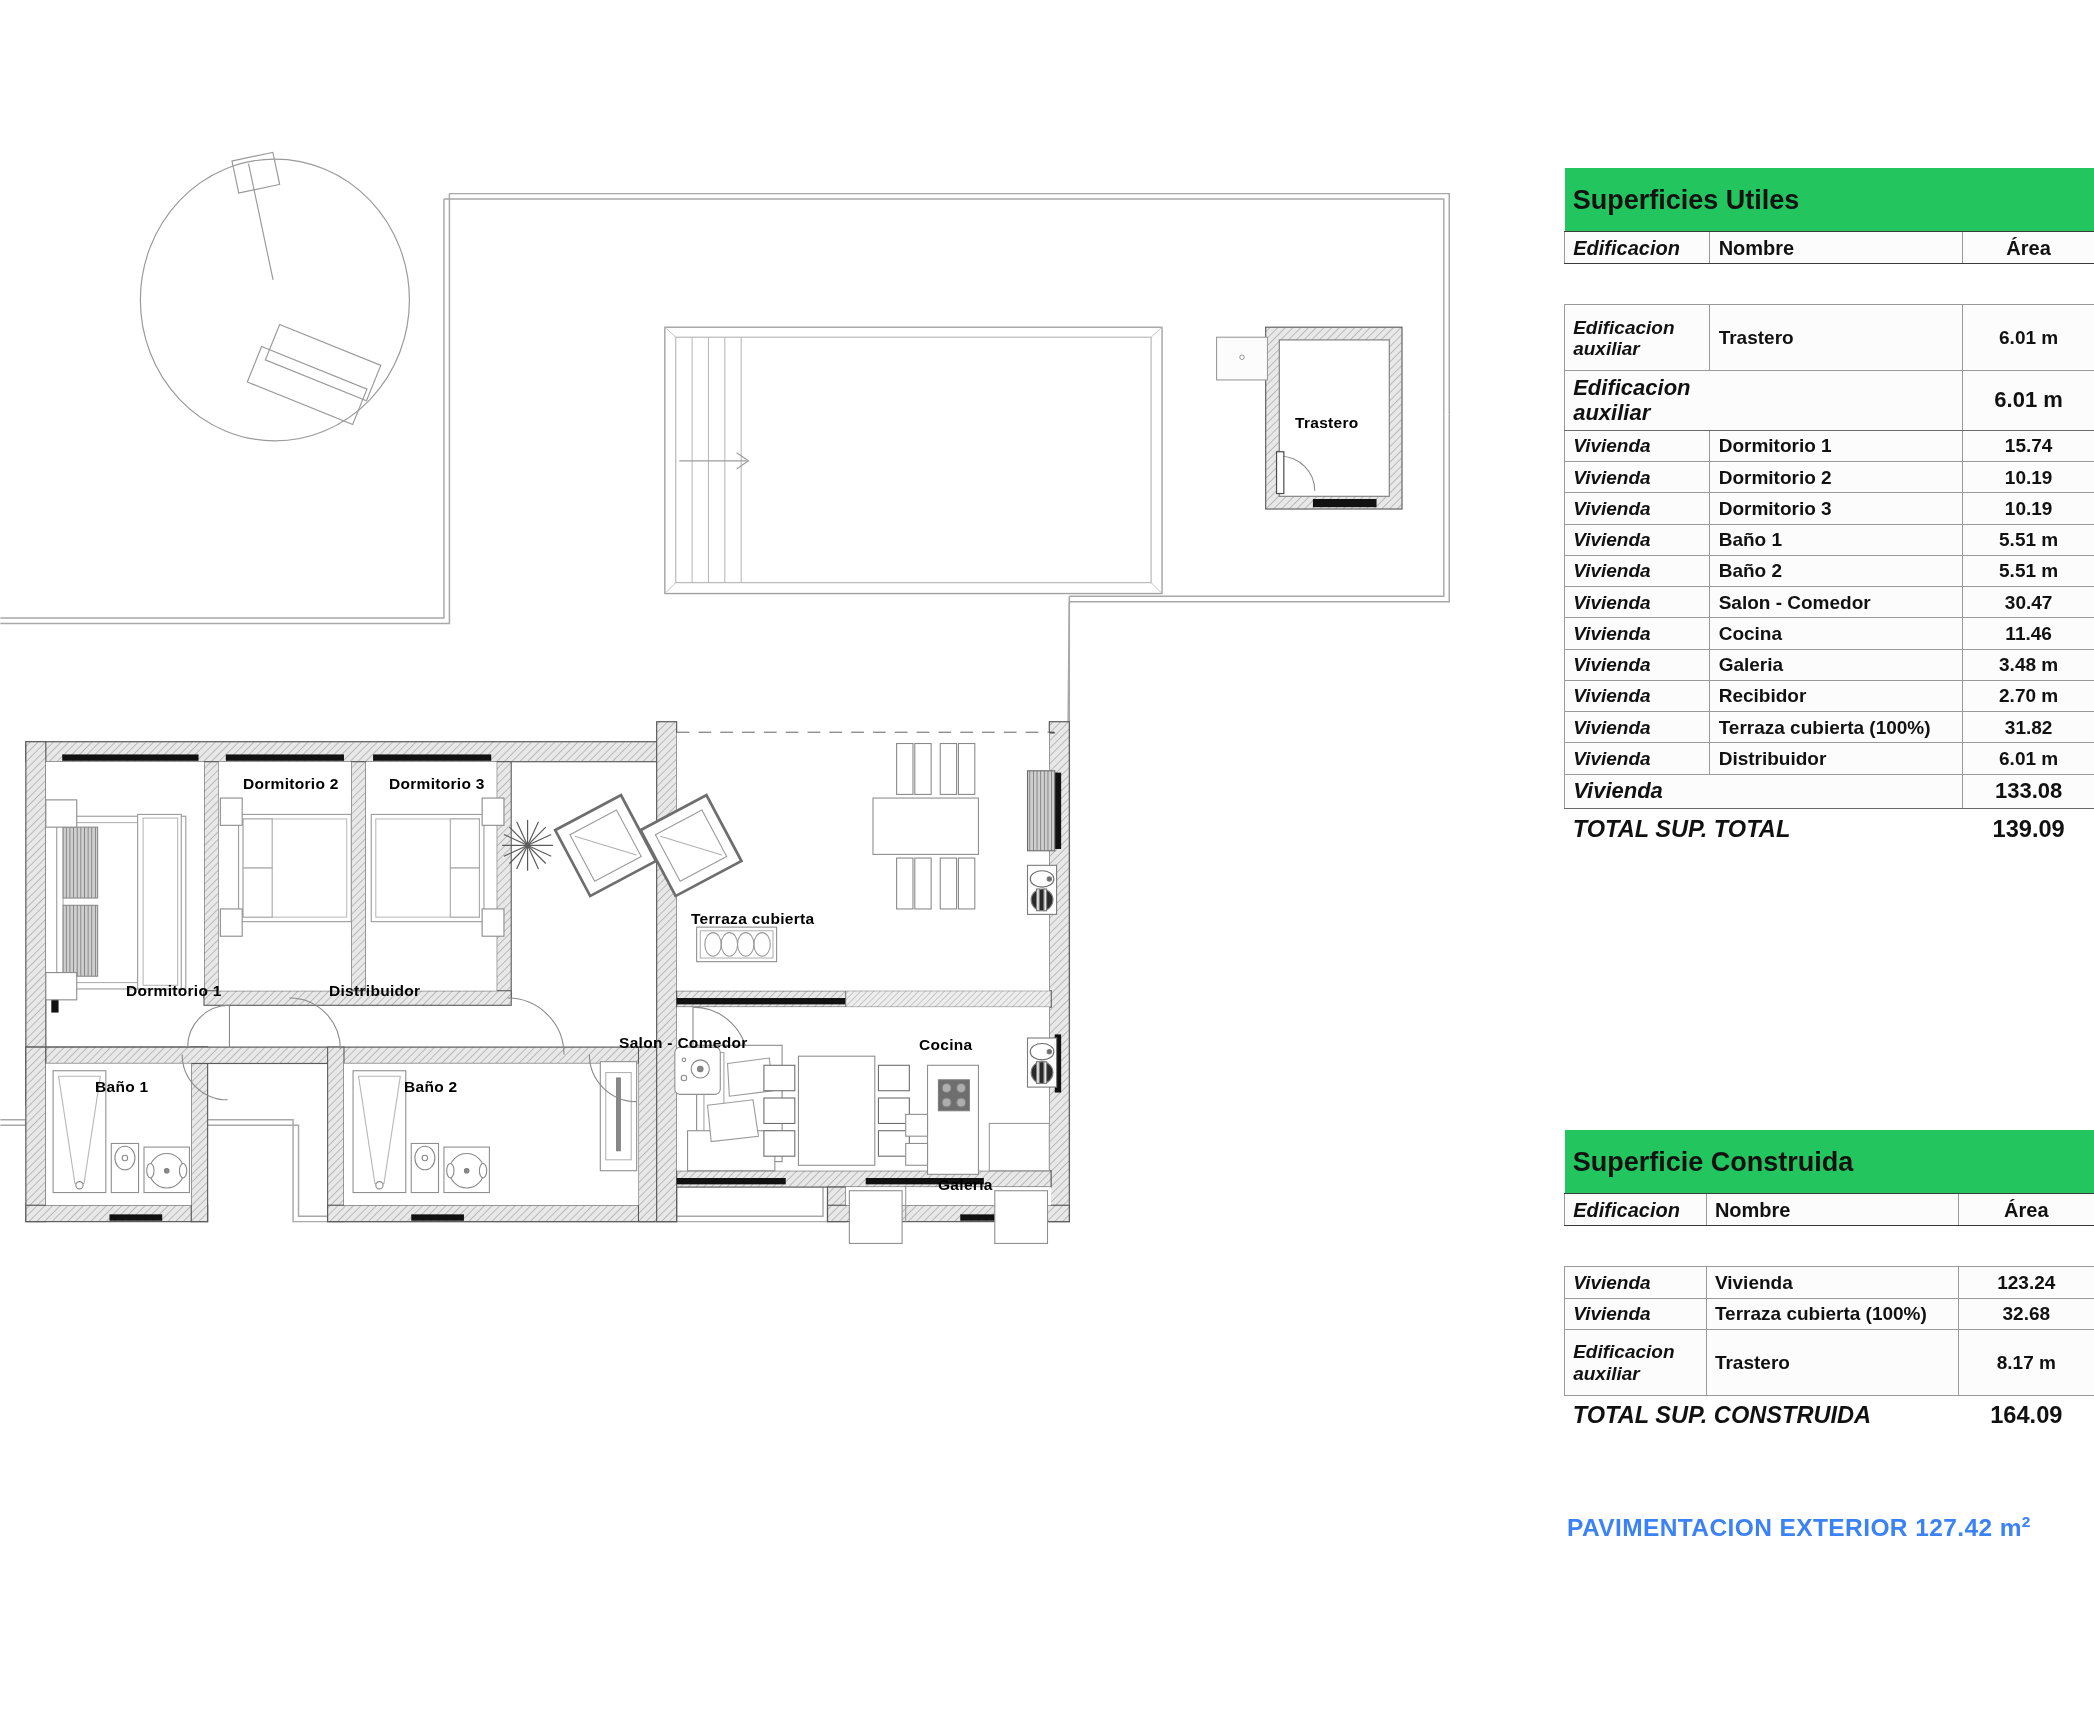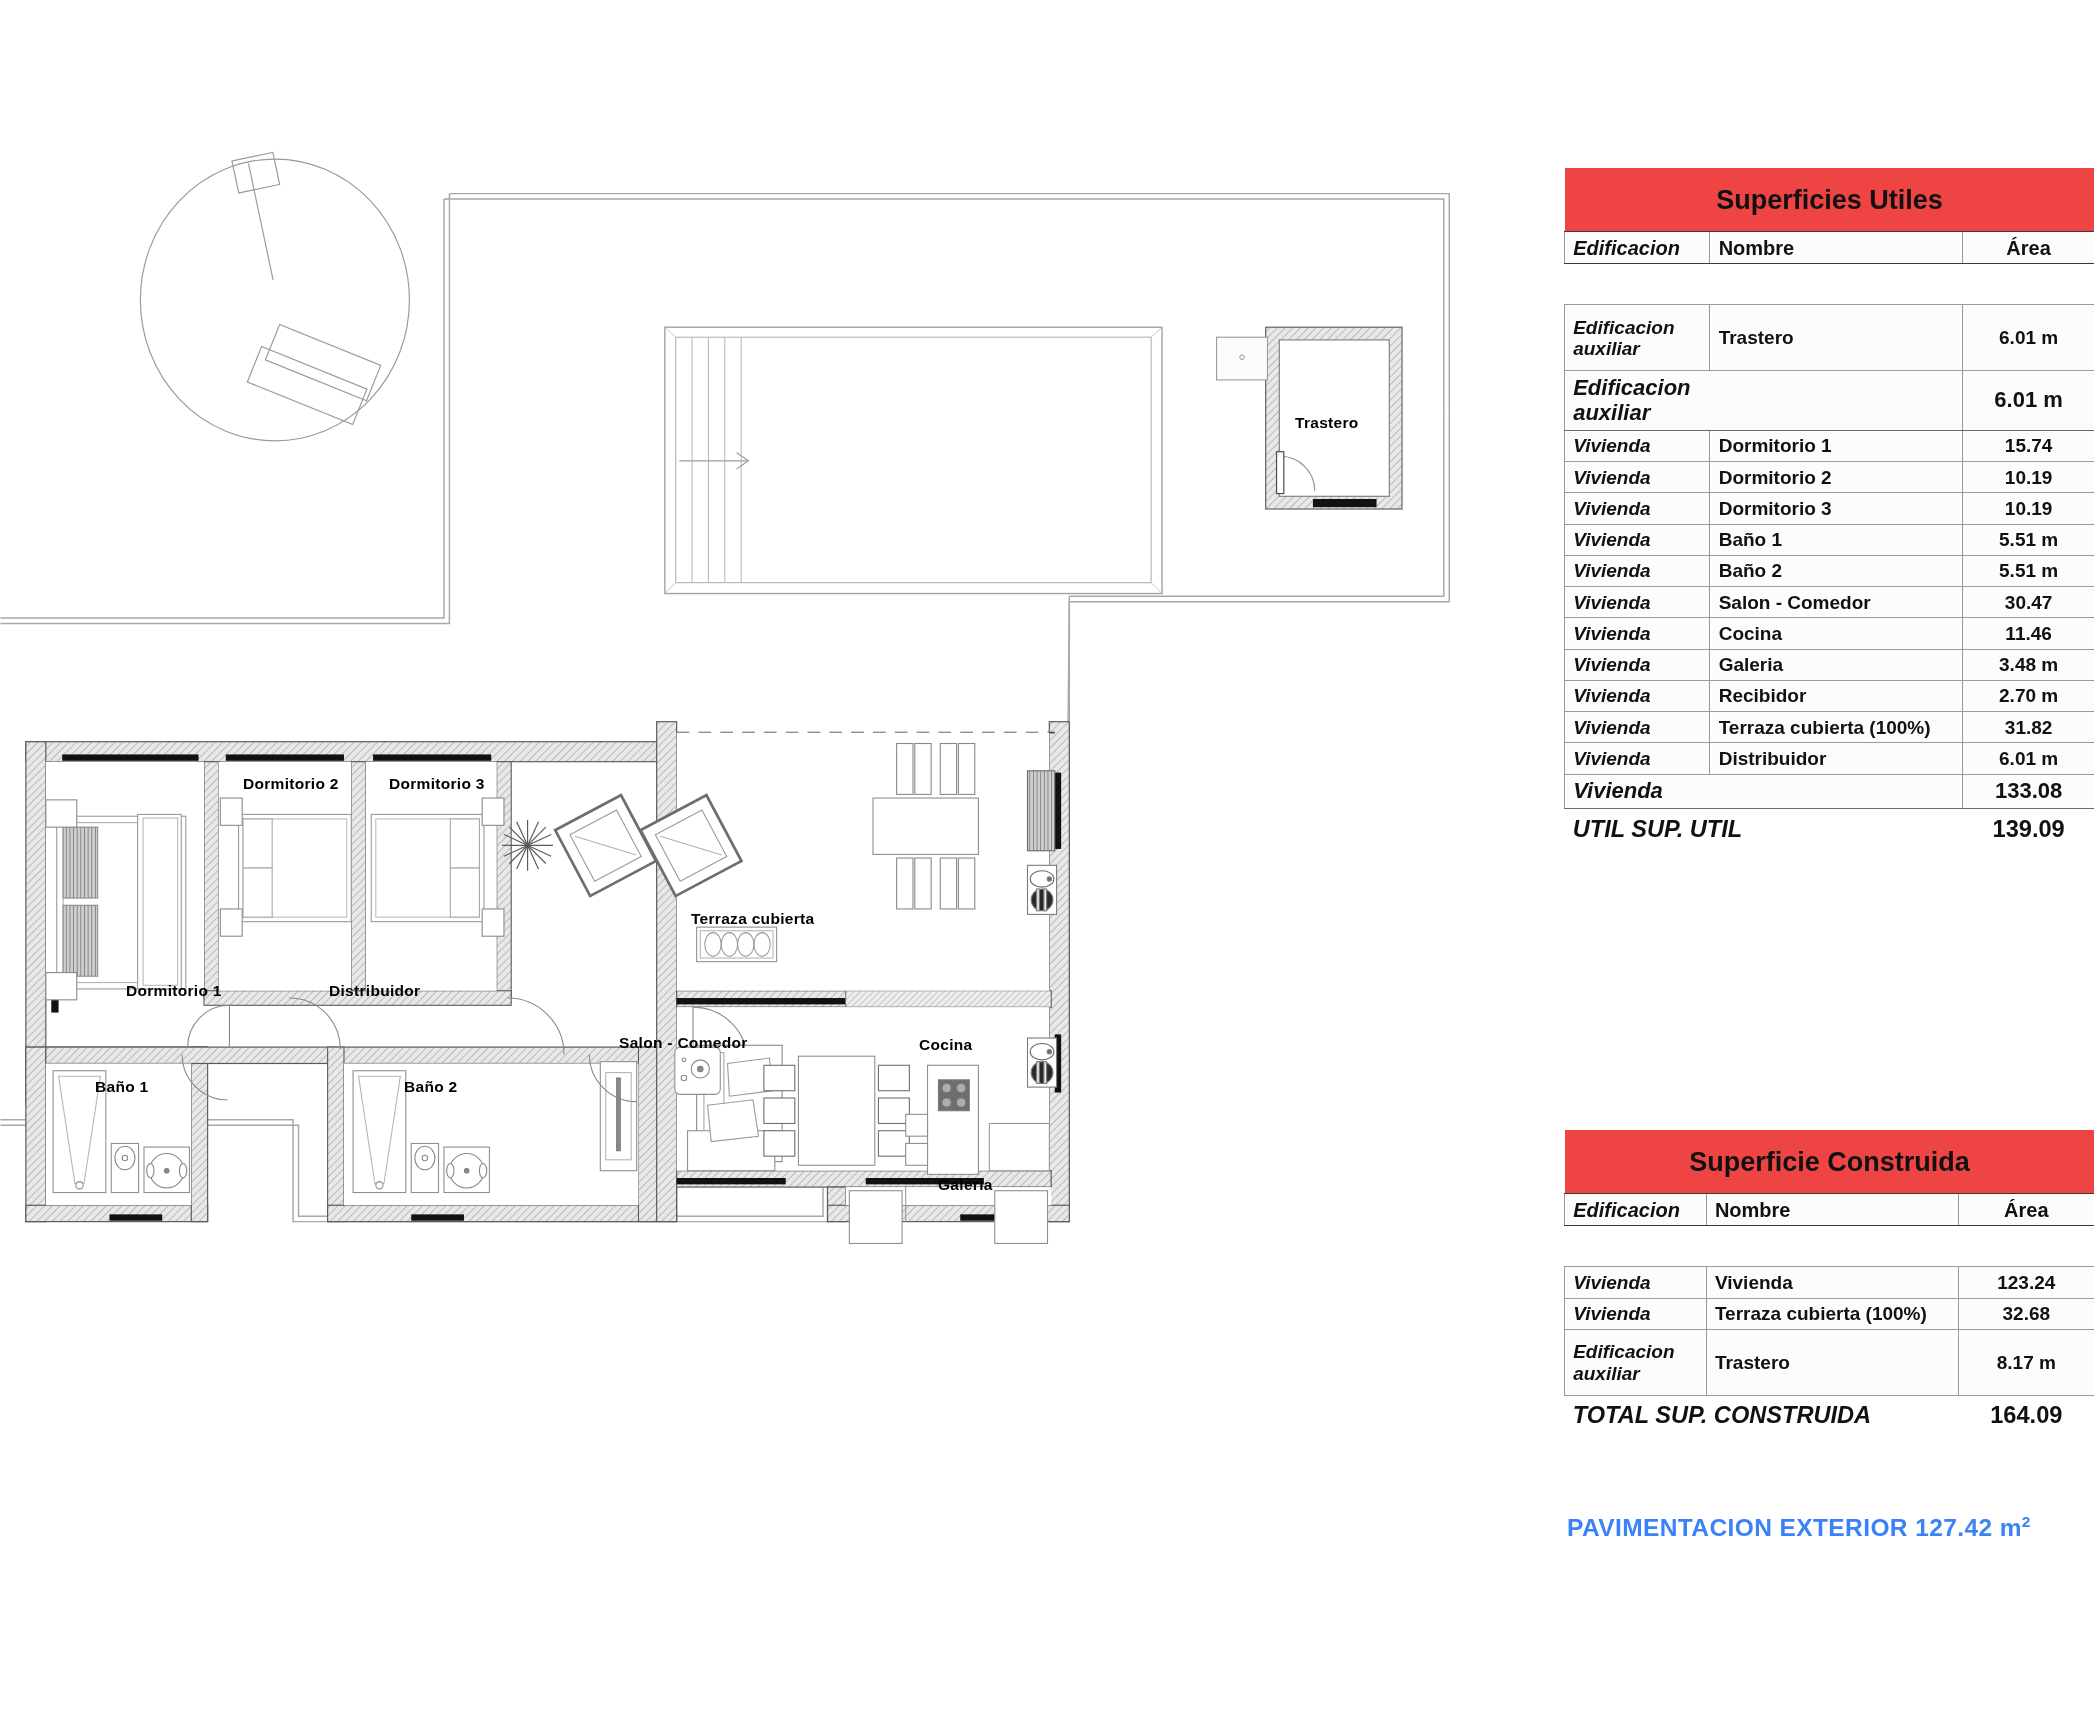--- a/index.html
+++ b/index.html
@@ -19,22 +19,22 @@
   table.sup{border-collapse:collapse;table-layout:fixed;
             font-family:"Liberation Sans","DejaVu Sans",sans-serif;}
   table.sup td{padding:4.5px 8.2px;vertical-align:middle;
                font-size:19px;font-weight:bold;color:#111;
                border:0.9px solid #9a9a9a;background:#fcfcfc;line-height:1.12;}
   td.c-edif{width:141px;font-style:italic;}
   td.c-nom {width:382px;}
   td.c-area{width:164px;text-align:center;}
 
   
-  tr.title-row td{border:none;background:#ef4444;height:55px;
-        text-align:center;font-size:27px;font-weight:bold;
+  tr.title-row td{border:none;background:#22c55e;height:55px;
+        text-align:left;font-size:27px;font-weight:bold;
         border-bottom:1.8px solid #3a3a3a;padding-bottom:3.6px;}
   tr.head-row td{font-size:20px;border-top:1.8px solid #3a3a3a;
         border-bottom:1.8px solid #3a3a3a;}
   tr.spacer-row td{border-left:none;border-right:none;border-top:none;
         height:31px;background:#fff;border-bottom:0.9px solid #9a9a9a;}
   tr.sub-row td{font-size:22px;border-top:0.9px solid #6a6a6a;
         border-bottom:0.9px solid #6a6a6a;}
   tr.sub-row td.c-edif{border-right:none;}
   tr.sub-row td.c-nom{border-left:none;border-right:none;}
   tr.total-row td{font-size:23.6px;border:none;background:#fff;
@@ -454,21 +454,21 @@
       <td class="c-edif">Vivienda</td>
       <td class="c-nom">Distribuidor</td>
       <td class="c-area">6.01 m</td>
     </tr>
     <tr class="sub-row">
       <td class="c-edif">Vivienda</td>
       <td class="c-nom"></td>
       <td class="c-area">133.08</td>
     </tr>
     <tr class="total-row">
-      <td class="c-edif" colspan="2">UTIL SUP. UTIL</td>
+      <td class="c-edif" colspan="2">TOTAL SUP. TOTAL</td>
       <td class="c-area">139.09</td>
     </tr>
   </tbody>
     </table>
 </div>
 
 <div class="tbl-wrap" style="left:1564px;top:1130px;">
   <table class="sup">
     <tbody>
         <tr class="title-row">

